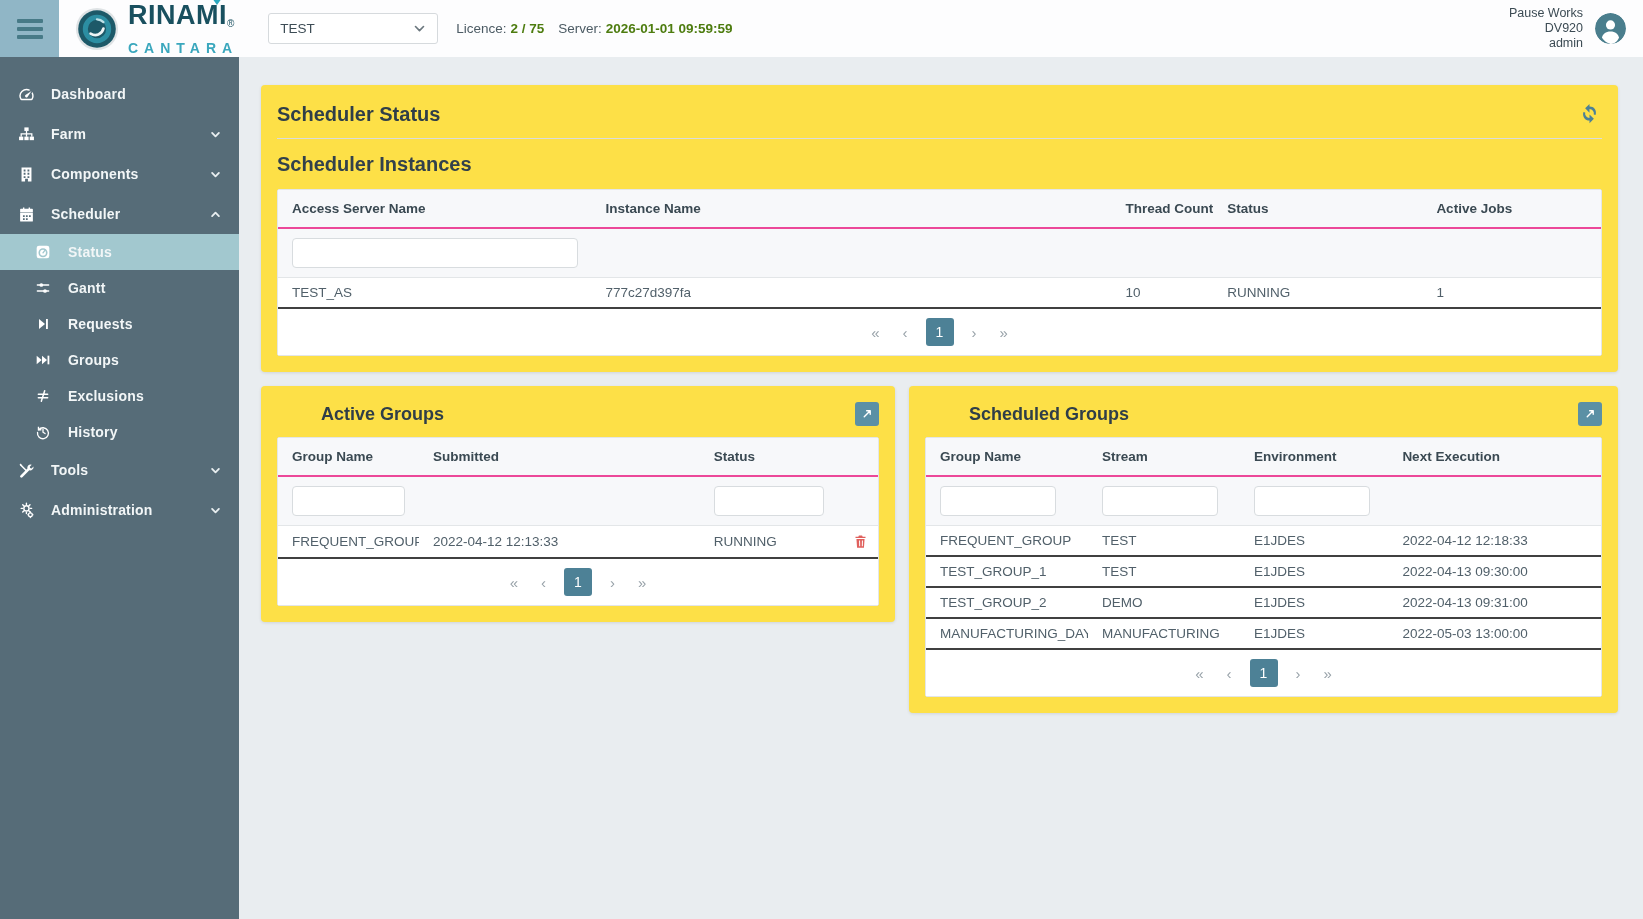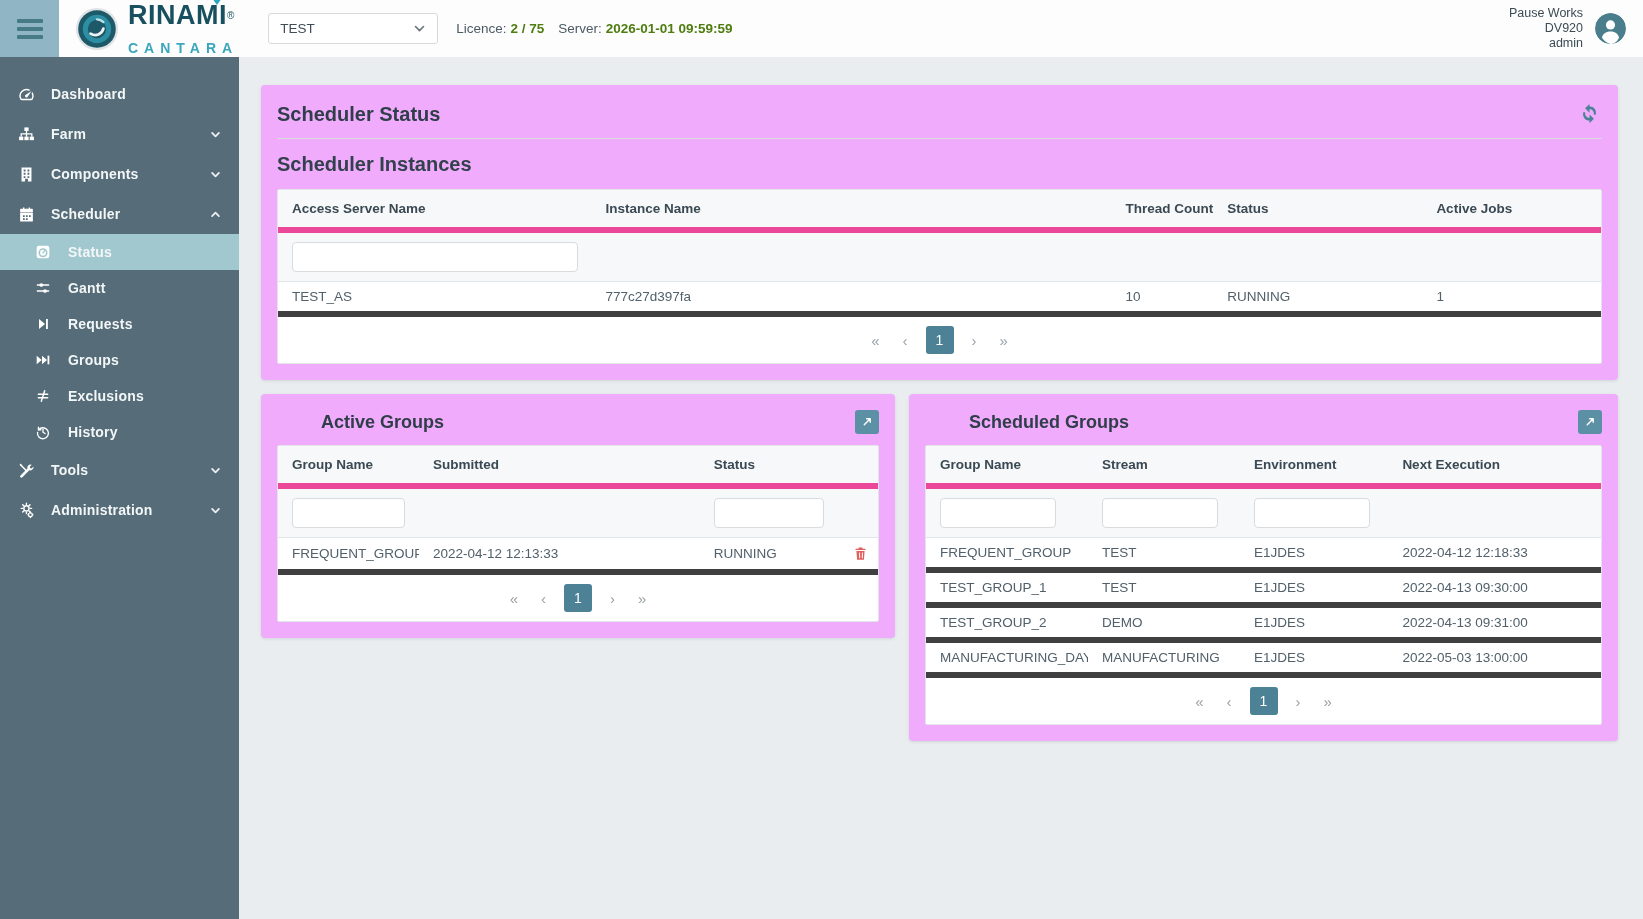--- a/index.html
+++ b/index.html
@@ -7,21 +7,21 @@
   body { font-family:"Liberation Sans", sans-serif; font-size:13.5px; color:#4a5a64; background:#e9edf0; }
 
   
   .topbar { height:57px; background:#fdfdfe; display:flex; align-items:center; position:relative; }
   .hamburger { width:59px; height:57px; background:#90b6c6; border:none; cursor:pointer;
                display:flex; flex-direction:column; justify-content:center; align-items:center; gap:4px; flex:0 0 59px; }
   .hamburger span { display:block; width:26px; height:4px; background:#477a87; border-radius:1px; }
 
   .brand { display:flex; align-items:center; gap:9px; margin-left:16px; cursor:pointer; }
   .brand-text { display:flex; flex-direction:column; line-height:1; position:relative; }
-  .brand-row { display:flex; align-items:center; }
+  .brand-row { display:flex; align-items:flex-end; }
   .brand-name { font-size:27px; font-weight:800; letter-spacing:.5px; color:#19505f; }
   .brand-reg { font-size:10px; color:#19505f; margin-top:1px; }
   .brand-tri { position:absolute; top:-4px; right:16px; width:0; height:0;
                border-left:5px solid transparent; border-right:5px solid transparent; border-top:7px solid #2ba8bf; }
   .brand-sub { font-size:14px; font-weight:700; letter-spacing:6px; color:#3aa7bd; margin-top:12px; }
 
   .env-select { margin-left:30px; width:170px; height:31px; border:1px solid #d6dadd; border-radius:3px;
                 background:#fff; display:flex; align-items:center; justify-content:space-between;
                 padding:0 11px; color:#3d4c55; cursor:pointer; }
   .env-select .chev { color:#6b777e; display:flex; }
@@ -41,39 +41,39 @@
   .nav-ico { width:20px; display:flex; justify-content:center; flex:0 0 20px; color:#fff; }
   .nav-ico svg { width:17px; height:17px; }
   .nav-label { font-size:14px; font-weight:600; letter-spacing:.2px; flex:1; white-space:nowrap; }
   .nav-chev { color:#e8eef0; display:flex; margin-right:2px; }
   .nav-sub .nav-item { height:36px; padding-left:33px; }
   .nav-sub .nav-ico svg { width:16px; height:16px; }
   .nav-item.active { background:#a2c8cf; }
 
   
   .main { flex:1; padding:28px 25px 0 22px; overflow:hidden; }
-  .card { background:#f0abfc; border-radius:4px; box-shadow:0 1px 3px rgba(40,50,60,.12); padding:12px 16px 16px; }
+  .card { background:#fde047; border-radius:4px; box-shadow:0 1px 3px rgba(40,50,60,.12); padding:12px 16px 16px; }
   .card-head { display:flex; align-items:center; justify-content:space-between; }
   .page-title { font-size:20px; font-weight:600; color:#2f3e48; padding:6px 0 4px; }
   .card-title { font-size:18px; font-weight:700; color:#2f3e48; padding:6px 0 4px;margin-left:44px; }
   .divider { border-bottom:1px solid #d9dcde; margin:8px 0 4px; }
   .section-title { font-size:20px; font-weight:600; color:#32414b; margin:14px 0 13px; }
 
   .icon-btn { background:none; border:none; cursor:pointer; color:#4d8196; display:flex; padding:2px; }
   .icon-btn svg { width:21px; height:21px; }
   .sq-btn { width:24px; height:24px; border:none; border-radius:3px; background:#5b90a5; color:#fff;
             cursor:pointer; display:flex; align-items:center; justify-content:center; }
   .sq-btn svg { width:13px; height:13px; }
 
   .tbl-wrap { border:1px solid #e3e6e8; border-radius:2px; }
   table { width:100%; border-collapse:collapse; table-layout:fixed; }
   th { background:#f7f8fa; text-align:left; font-size:13.5px; font-weight:700; color:#3a4952;
-       padding:11px 14px; border-bottom:6px solid #ec4899; white-space:nowrap; overflow:hidden; }
+       padding:11px 14px; border-bottom:2px solid #ec4899; white-space:nowrap; overflow:hidden; }
   tr.filter-row td { background:#f7f8fa; padding:9px 14px; border-bottom:1px solid #e3e6e8; }
-  tr.data-row td { padding:7px 14px; font-size:13.5px; color:#51606a; border-bottom:6px solid #404040;
+  tr.data-row td { padding:7px 14px; font-size:13.5px; color:#51606a; border-bottom:2px solid #404040;
                    white-space:nowrap; overflow:hidden; text-overflow:clip; background:#fff; cursor:default; }
   .filter-input { height:30px; border:1px solid #d8dcdf; border-radius:4px; background:#fff; width:100%;
                   max-width:288px; padding:0 8px; font-family:inherit; font-size:13px; color:#3d4c55; outline:none; }
   .filter-input.small { max-width:116px; }
   .trash-btn { background:none; border:none; cursor:pointer; color:#e0605d; display:flex; padding:1px; }
   .trash-btn svg { width:15px; height:15px; }
 
   .pager { display:flex; align-items:center; justify-content:center; gap:13px; padding:9px 0; background:#fff; }
   .pg { background:none; border:none; color:#98a2a9; font-size:15px; cursor:pointer; padding:2px 5px; font-family:inherit; }
   .pg.current { width:28px; height:28px; background:#4d8196; color:#fff; border-radius:3px; font-size:14px;

